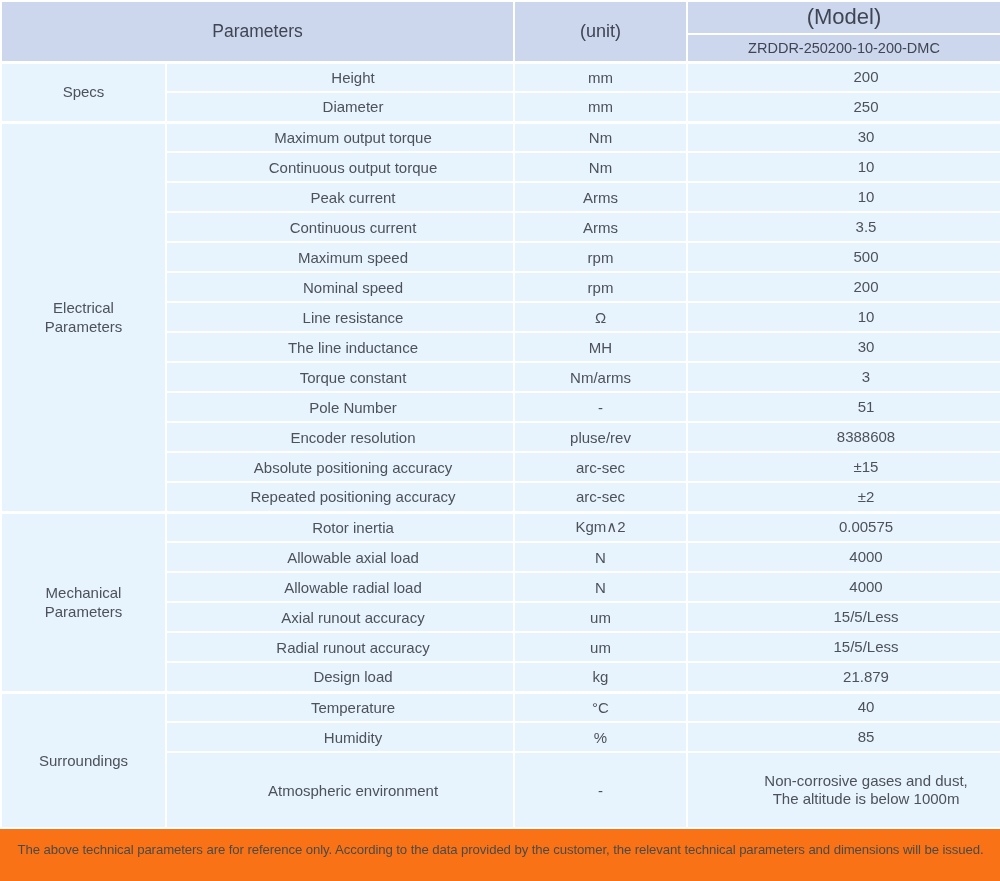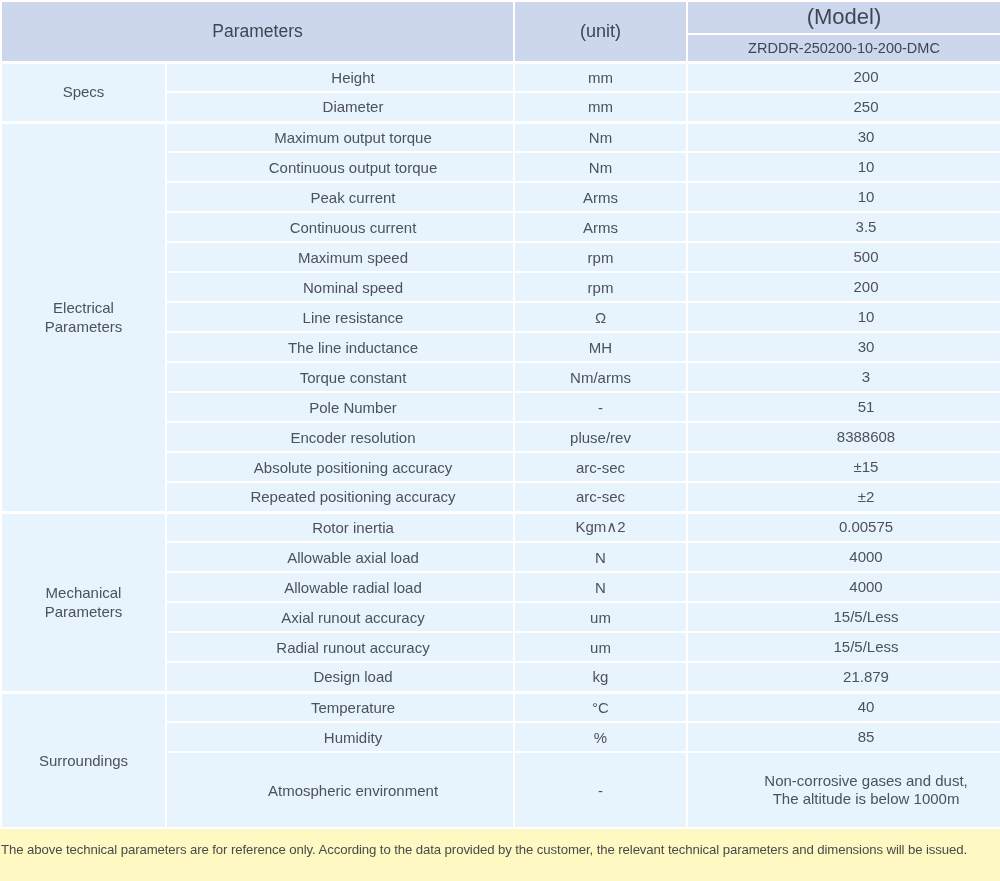--- a/index.html
+++ b/index.html
@@ -6,21 +6,21 @@
   html, body {
     margin: 0;
     padding: 0;
     background: #ffffff;
     width: 1000px;
     font-family: "Liberation Sans", "DejaVu Sans", sans-serif;
   }
   .page {
     width: 1000px;
     min-height: 881px;
-    background: #fef9c3;
+    background: #f97316;
   }
   table.spec-table {
     width: 1000px;
     border-collapse: collapse;
     table-layout: fixed;
   }
   table.spec-table td {
     border: 2px solid #ffffff;
     vertical-align: middle;
     text-align: center;
@@ -62,20 +62,21 @@
   tr.group-start td { border-top: 3px solid #ffffff; }
   tr.tall-row td { height: 76px; }
   
   .footer-note {
     margin: 12px 0 0 1px;
     font-size: 13.2px;
     line-height: 17px;
     color: #4a4a4a;
     letter-spacing: -0.1px;
     white-space: nowrap;
+    text-align: center;
   }
 </style>
 </head>
 <body>
 
 <div class="page">
 
   <table class="spec-table">
     <colgroup>
       <col style="width:165px">

